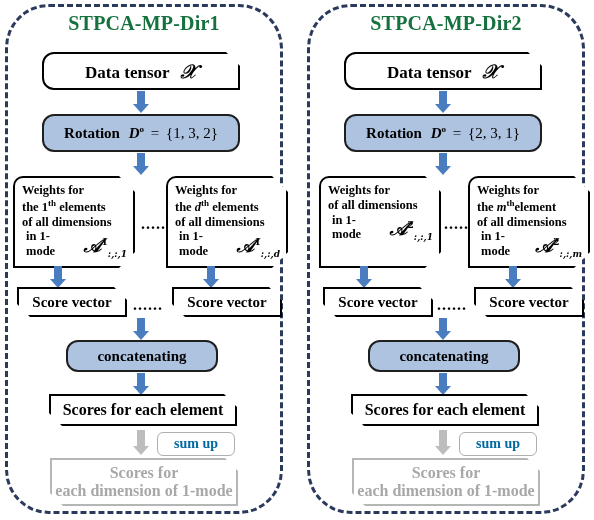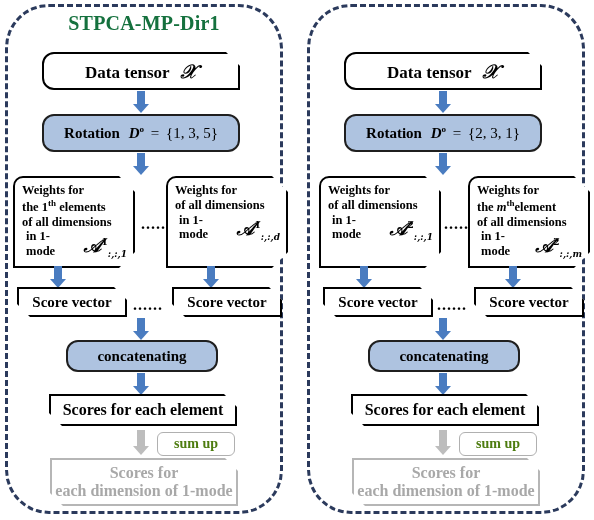--- a/index.html
+++ b/index.html
@@ -85,21 +85,21 @@
   }
   .faded.flag, .faded.doc-banner, .faded.note{
     border-color:#b6b6b6;
   }
   .sumup{
     position:absolute;
     box-sizing:border-box;
     border:1px solid #b0b0b0;
     border-radius:6px;
     background:#fff;
-    color:#4d7c0f;
+    color:#0369a1;
     font-weight:bold;
     display:flex;align-items:center;justify-content:center;
     font-size:14px;
   }
 
   
   .arrow{
     position:absolute;
     width:16px;
   }
@@ -164,21 +164,21 @@
   <div class="arrow" style="left:133px;top:91px;height:22px;">
     <div class="shaft" style="height:13px;"></div>
       <div class="head" style="top:13px;"></div>
   </div>
 
   <div class="node process t15" style="left:42px;top:114px;width:198px;height:38px;">
     <span>
       <span>Rotation</span>
       <span class="mathvar" style="margin-left:5px;">D</span><sup class="sm mathvar">o</sup>
       <span style="margin:0 3px;font-weight:normal;">=</span>
-      <span style="font-weight:normal;">{1, 3, 5}</span>
+      <span style="font-weight:normal;">{1, 3, 2}</span>
     </span>
   </div>
 
   <div class="arrow" style="left:133px;top:153px;height:22px;">
     <div class="shaft" style="height:13px;"></div>
       <div class="head" style="top:13px;"></div>
   </div>
 
   <div class="node note" style="left:13px;top:176px;width:122px;height:92px;">
     <div class="note-lines">
@@ -194,20 +194,23 @@
         </span>
       </div>
     </div>
   </div>
 
   <div class="dots" style="left:141px;top:216px;">......</div>
 
   <div class="node note" style="left:166px;top:176px;width:122px;height:92px;">
     <div class="note-lines">
       <div>Weights for</div>
+      <div>
+        <span>the </span><span class="mathvar">d</span><sup class="sm">th</sup><span> elements</span>
+      </div>
       <div>of all dimensions</div>
       <div class="l4">
         <span>in 1-mode</span>
         <span class="scriptA" style="margin-left:4px;">
           <span>𝒜</span><sup class="sm" style="font-style:normal;">1</sup><sub class="sm">:,:,d</sub>
         </span>
       </div>
     </div>
   </div>
 
@@ -243,20 +246,21 @@
       <div class="head" style="top:16px;"></div>
   </div>
   <div class="sumup" style="left:157px;top:432px;width:78px;height:24px;">sum up</div>
 
   <div class="node flag faded t16" style="left:50px;top:458px;width:188px;height:48px;flex-direction:column;">
     <div>Scores for</div>
     <div>each dimension of 1-mode</div>
   </div>
 
   <div class="panel right"></div>
+  <div class="panel-title" style="left:307px;width:278px;top:12px;">STPCA-MP-Dir2</div>
 
   <div class="node doc-banner t17" style="left:344px;top:52px;width:198px;height:38px;">
     <span class="inner">
       <span>Data tensor</span>
       <span class="scriptA" style="margin-left:7px;">𝒳</span>
     </span>
   </div>
 
   <div class="arrow" style="left:435px;top:91px;height:22px;">
     <div class="shaft" style="height:13px;"></div>

